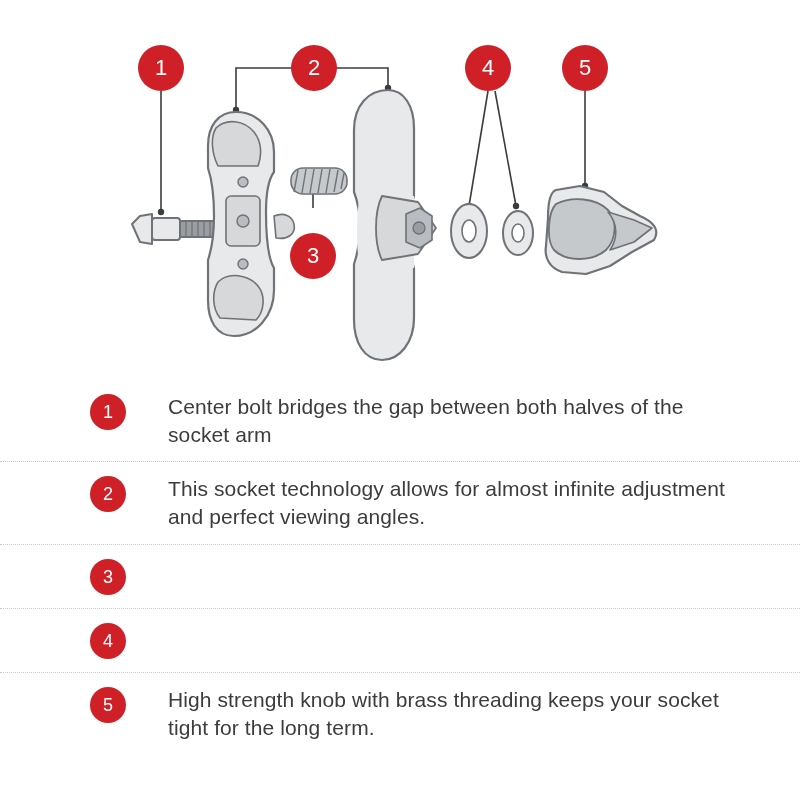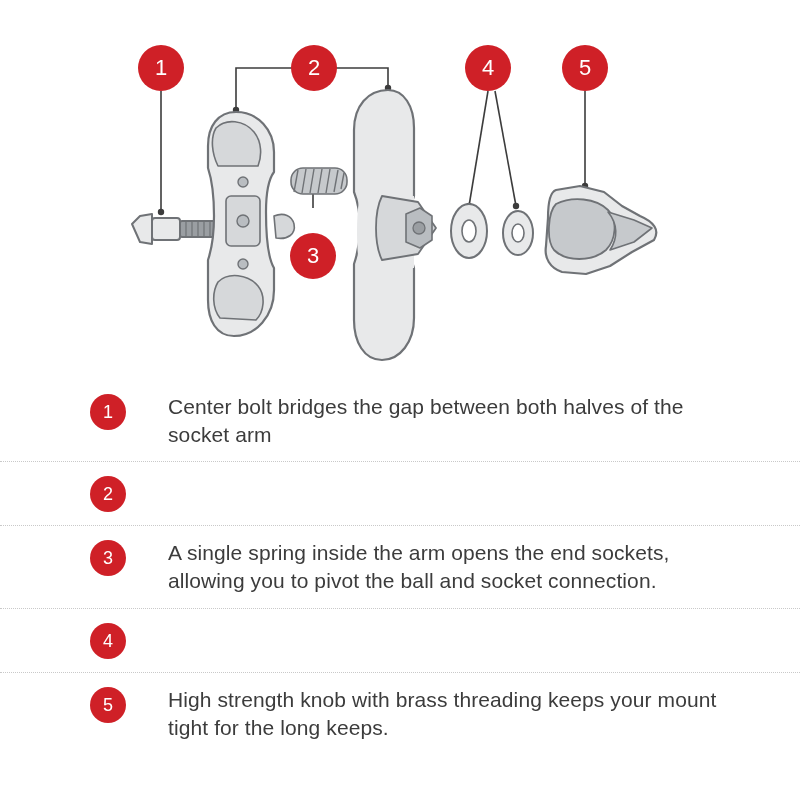--- a/index.html
+++ b/index.html
@@ -236,36 +236,36 @@
       <div class="legend-badge">
           <span>1</span>
         </div>
       <div class="legend-text">Center bolt bridges the gap between both halves of the socket arm</div>
     </div>
 
     <div class="legend-row">
       <div class="legend-badge">
           <span>2</span>
         </div>
+      <div class="legend-text">This socket technology allows for almost infinite adjustment and perfect viewing angles.</div>
     </div>
 
     <div class="legend-row">
       <div class="legend-badge">
           <span>3</span>
         </div>
-      <div class="legend-text">A single spring inside the arm opens the end sockets, allowing you to pivot the ball and socket connection.</div>
     </div>
 
     <div class="legend-row">
       <div class="legend-badge">
           <span>4</span>
         </div>
     </div>
 
     <div class="legend-row">
       <div class="legend-badge">
           <span>5</span>
         </div>
-      <div class="legend-text">High strength knob with brass threading keeps your mount tight for the long keeps.</div>
+      <div class="legend-text">High strength knob with brass threading keeps your socket tight for the long term.</div>
     </div>
 
   </div>
 </div>
 
 </body></html>

